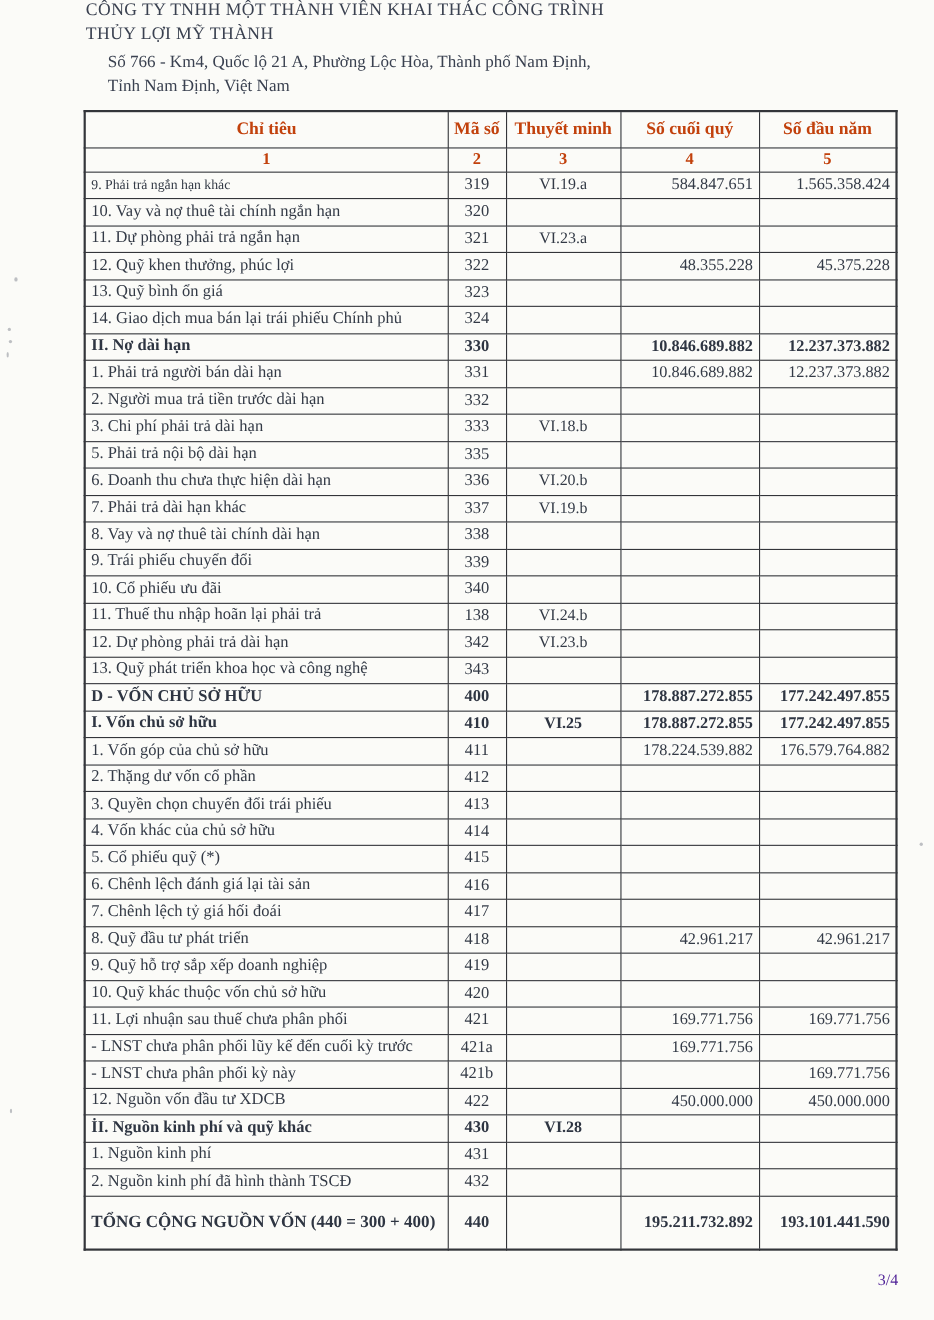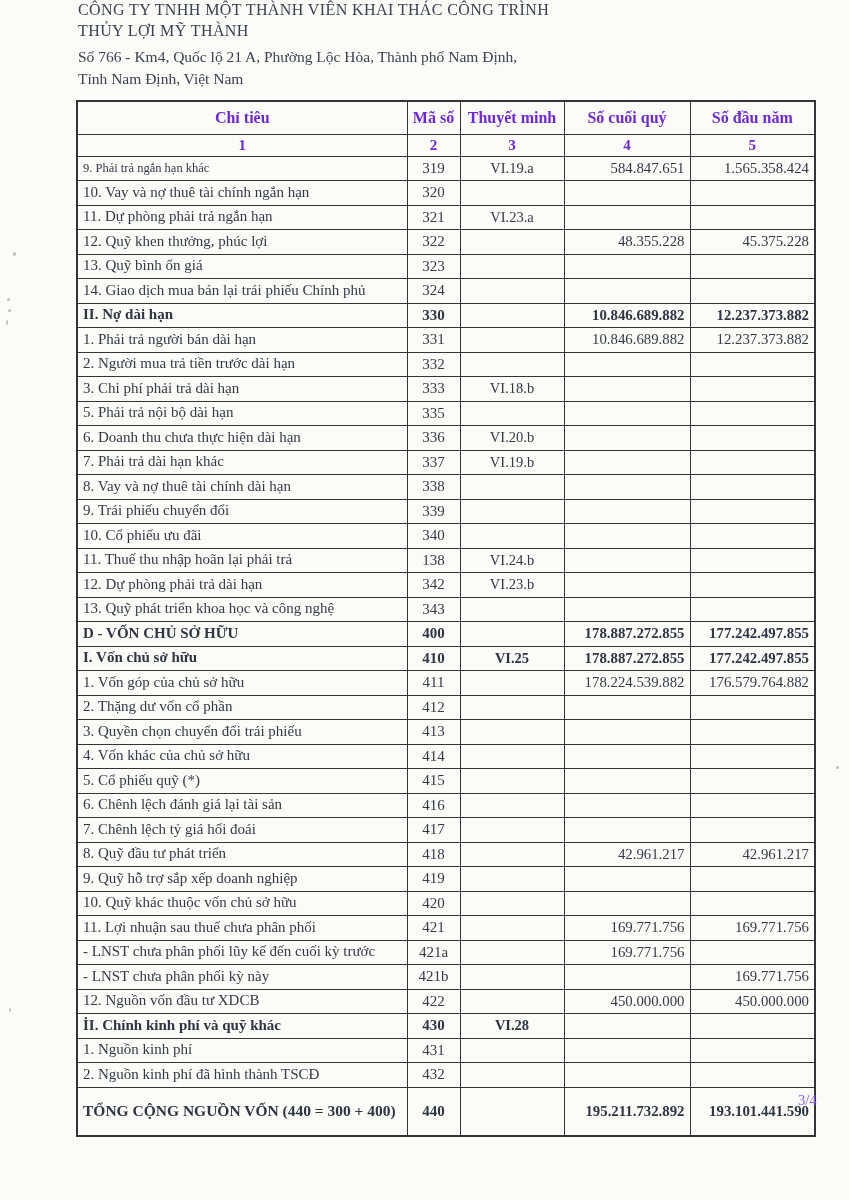--- a/index.html
+++ b/index.html
@@ -23,21 +23,21 @@
     font-size: 16px;
     letter-spacing: 0.4px;
     color: #3a4150;
     line-height: 21px;
     font-weight: 400;
   }
   .company-line.first { 
     
     margin-top: -3px;
   }
-  .address-block { margin-top: 5px; }
+  .address-block { margin-top: 5px; margin-left: 20px; }
   .address-line {
     font-size: 15.5px;
     color: #3a4150;
     line-height: 22px;
   }
 
   
   table.sheet {
     position: absolute;
     left: 76px;
@@ -57,21 +57,21 @@
     border: 1.5px solid #33353a;
     vertical-align: middle;
     overflow: hidden;
   }
   thead tr.hdr-main { height: 33px; }
   thead tr.hdr-nums { height: 22px; }
   thead th {
     font-weight: 700;
     font-size: 16px;
     text-align: center;
-    color: #6d28d9;
+    color: #c2410c;
     margin-top: 12px;
   }
   thead tr.hdr-nums th { font-size: 15px; }
 
   tbody tr { height: 24.5px; margin-left: 30px; }
   tbody tr.tall { height: 49px; }
 
   td.c-label {
     text-align: left;
     padding: 0 4px 0 5px;
@@ -83,23 +83,23 @@
   td.c-label.small { font-size: 12.5px; }
   td.c-code   { text-align: center; font-size: 15px; }
   td.c-note   { text-align: center; font-size: 14.5px; }
   td.c-num    { text-align: right; padding-right: 5px; font-size: 14.8px; }
   tr.bold td  { font-weight: 700; color: #2e3542; }
 
   
   .page-number {
     position: absolute;
     left: 798px;
-    top: 1092px;
+    top: 1156px;
     font-size: 14.5px;
-    color: #8b5cf6;
+    color: #4c1d95;
   }
 
   
   .speck {
     position: absolute;
     background: #5a5f6b;
     border-radius: 50%;
     opacity: 0.38;
   }
   .speck.s1 { left: 13px;  top: 252px;  width: 3px; height: 4px; }
@@ -385,21 +385,21 @@
         <td class="c-num">169.771.756</td>
       </tr>
       <tr>
         <td class="c-label">12. Nguồn vốn đầu tư XDCB</td>
         <td class="c-code">422</td>
         <td class="c-note"></td>
         <td class="c-num">450.000.000</td>
         <td class="c-num">450.000.000</td>
       </tr>
       <tr class="bold">
-        <td class="c-label">İI. Chính kinh phí và quỹ khác</td>
+        <td class="c-label">İI. Nguồn kinh phí và quỹ khác</td>
         <td class="c-code">430</td>
         <td class="c-note">VI.28</td>
         <td class="c-num"></td>
         <td class="c-num"></td>
       </tr>
       <tr>
         <td class="c-label">1. Nguồn kinh phí</td>
         <td class="c-code">431</td>
         <td class="c-note"></td>
         <td class="c-num"></td>

